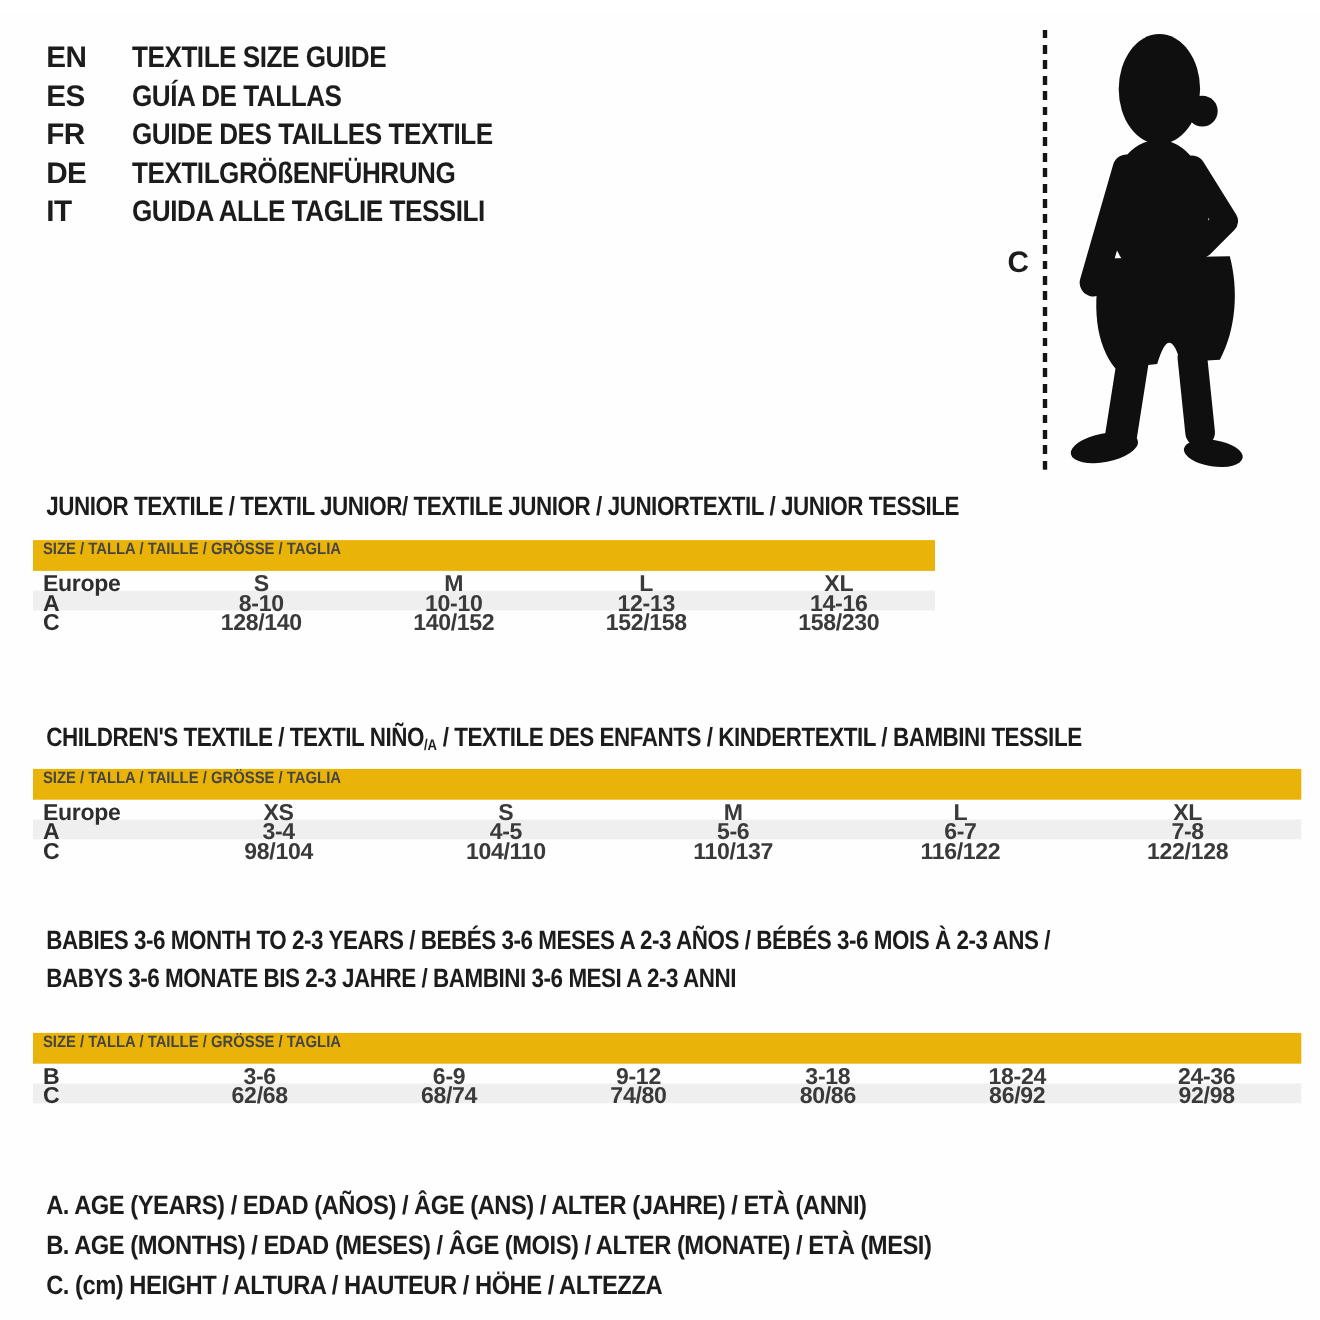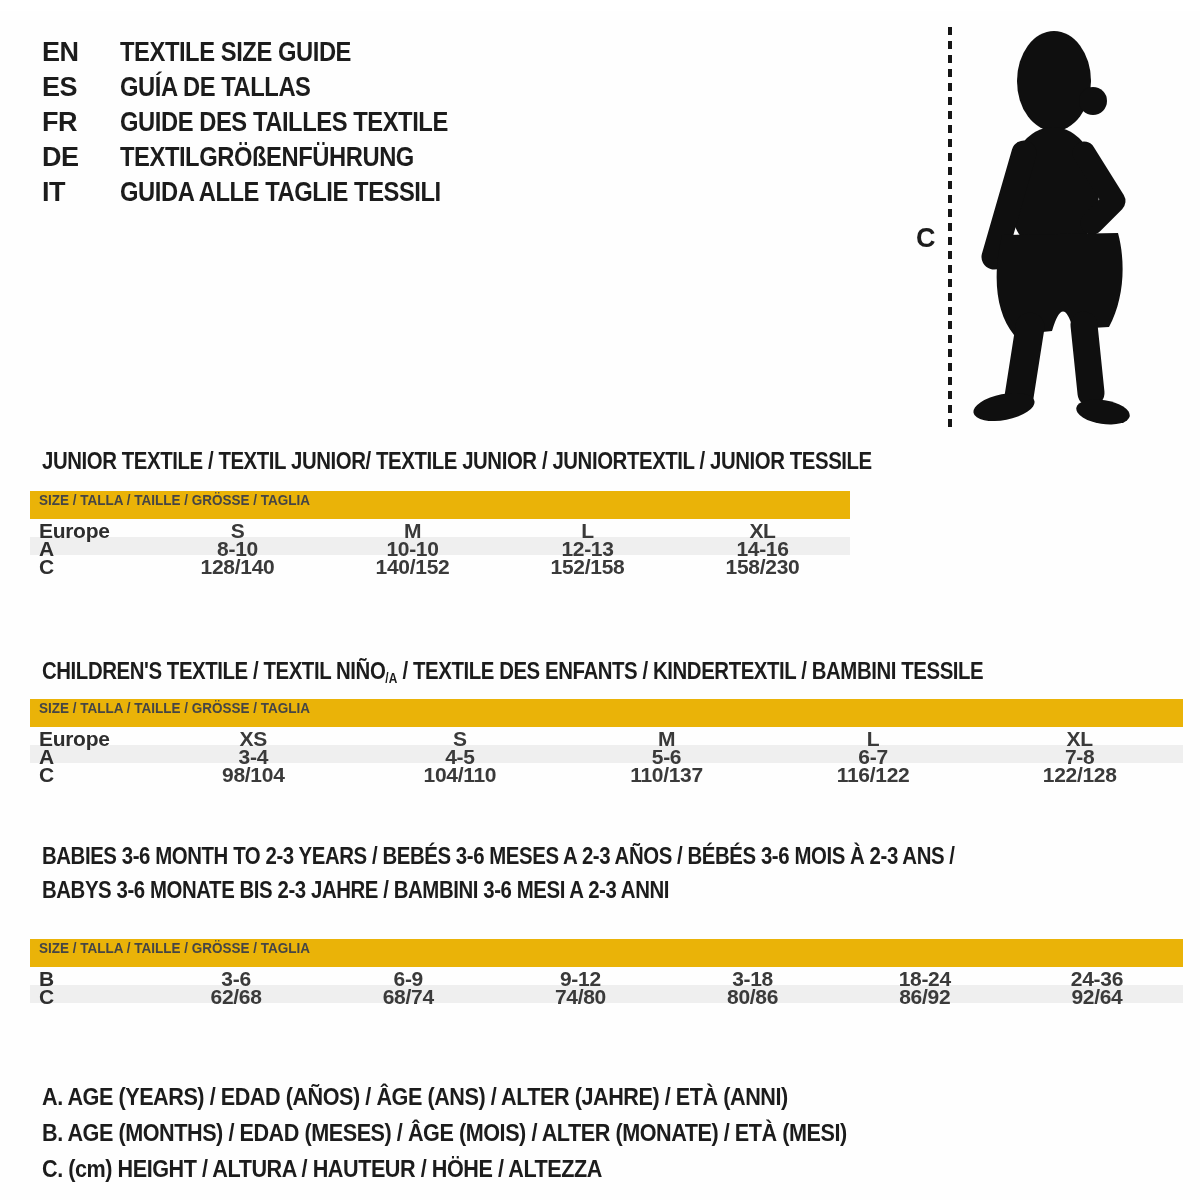--- a/index.html
+++ b/index.html
@@ -169,21 +169,21 @@
       <div class="val">18-24</div>
       <div class="val">24-36</div>
     </div>
     <div class="trow shaded">
       <div class="rlabel">C</div>
       <div class="val">62/68</div>
       <div class="val">68/74</div>
       <div class="val">74/80</div>
       <div class="val">80/86</div>
       <div class="val">86/92</div>
-      <div class="val">92/64</div>
+      <div class="val">92/98</div>
     </div>
   </div>
 
   <div class="legend">
     <div class="legend-line"><span class="scale" style="transform:scaleX(0.9)">A. AGE (YEARS) / EDAD (AÑOS) / ÂGE (ANS) / ALTER (JAHRE) / ETÀ (ANNI)</span></div>
     <div class="legend-line"><span class="scale" style="transform:scaleX(0.9)">B. AGE (MONTHS) / EDAD (MESES) / ÂGE (MOIS) / ALTER (MONATE) / ETÀ (MESI)</span></div>
     <div class="legend-line"><span class="scale" style="transform:scaleX(0.9)">C. (cm) HEIGHT / ALTURA / HAUTEUR / HÖHE / ALTEZZA</span></div>
   </div>
 
 </div>

